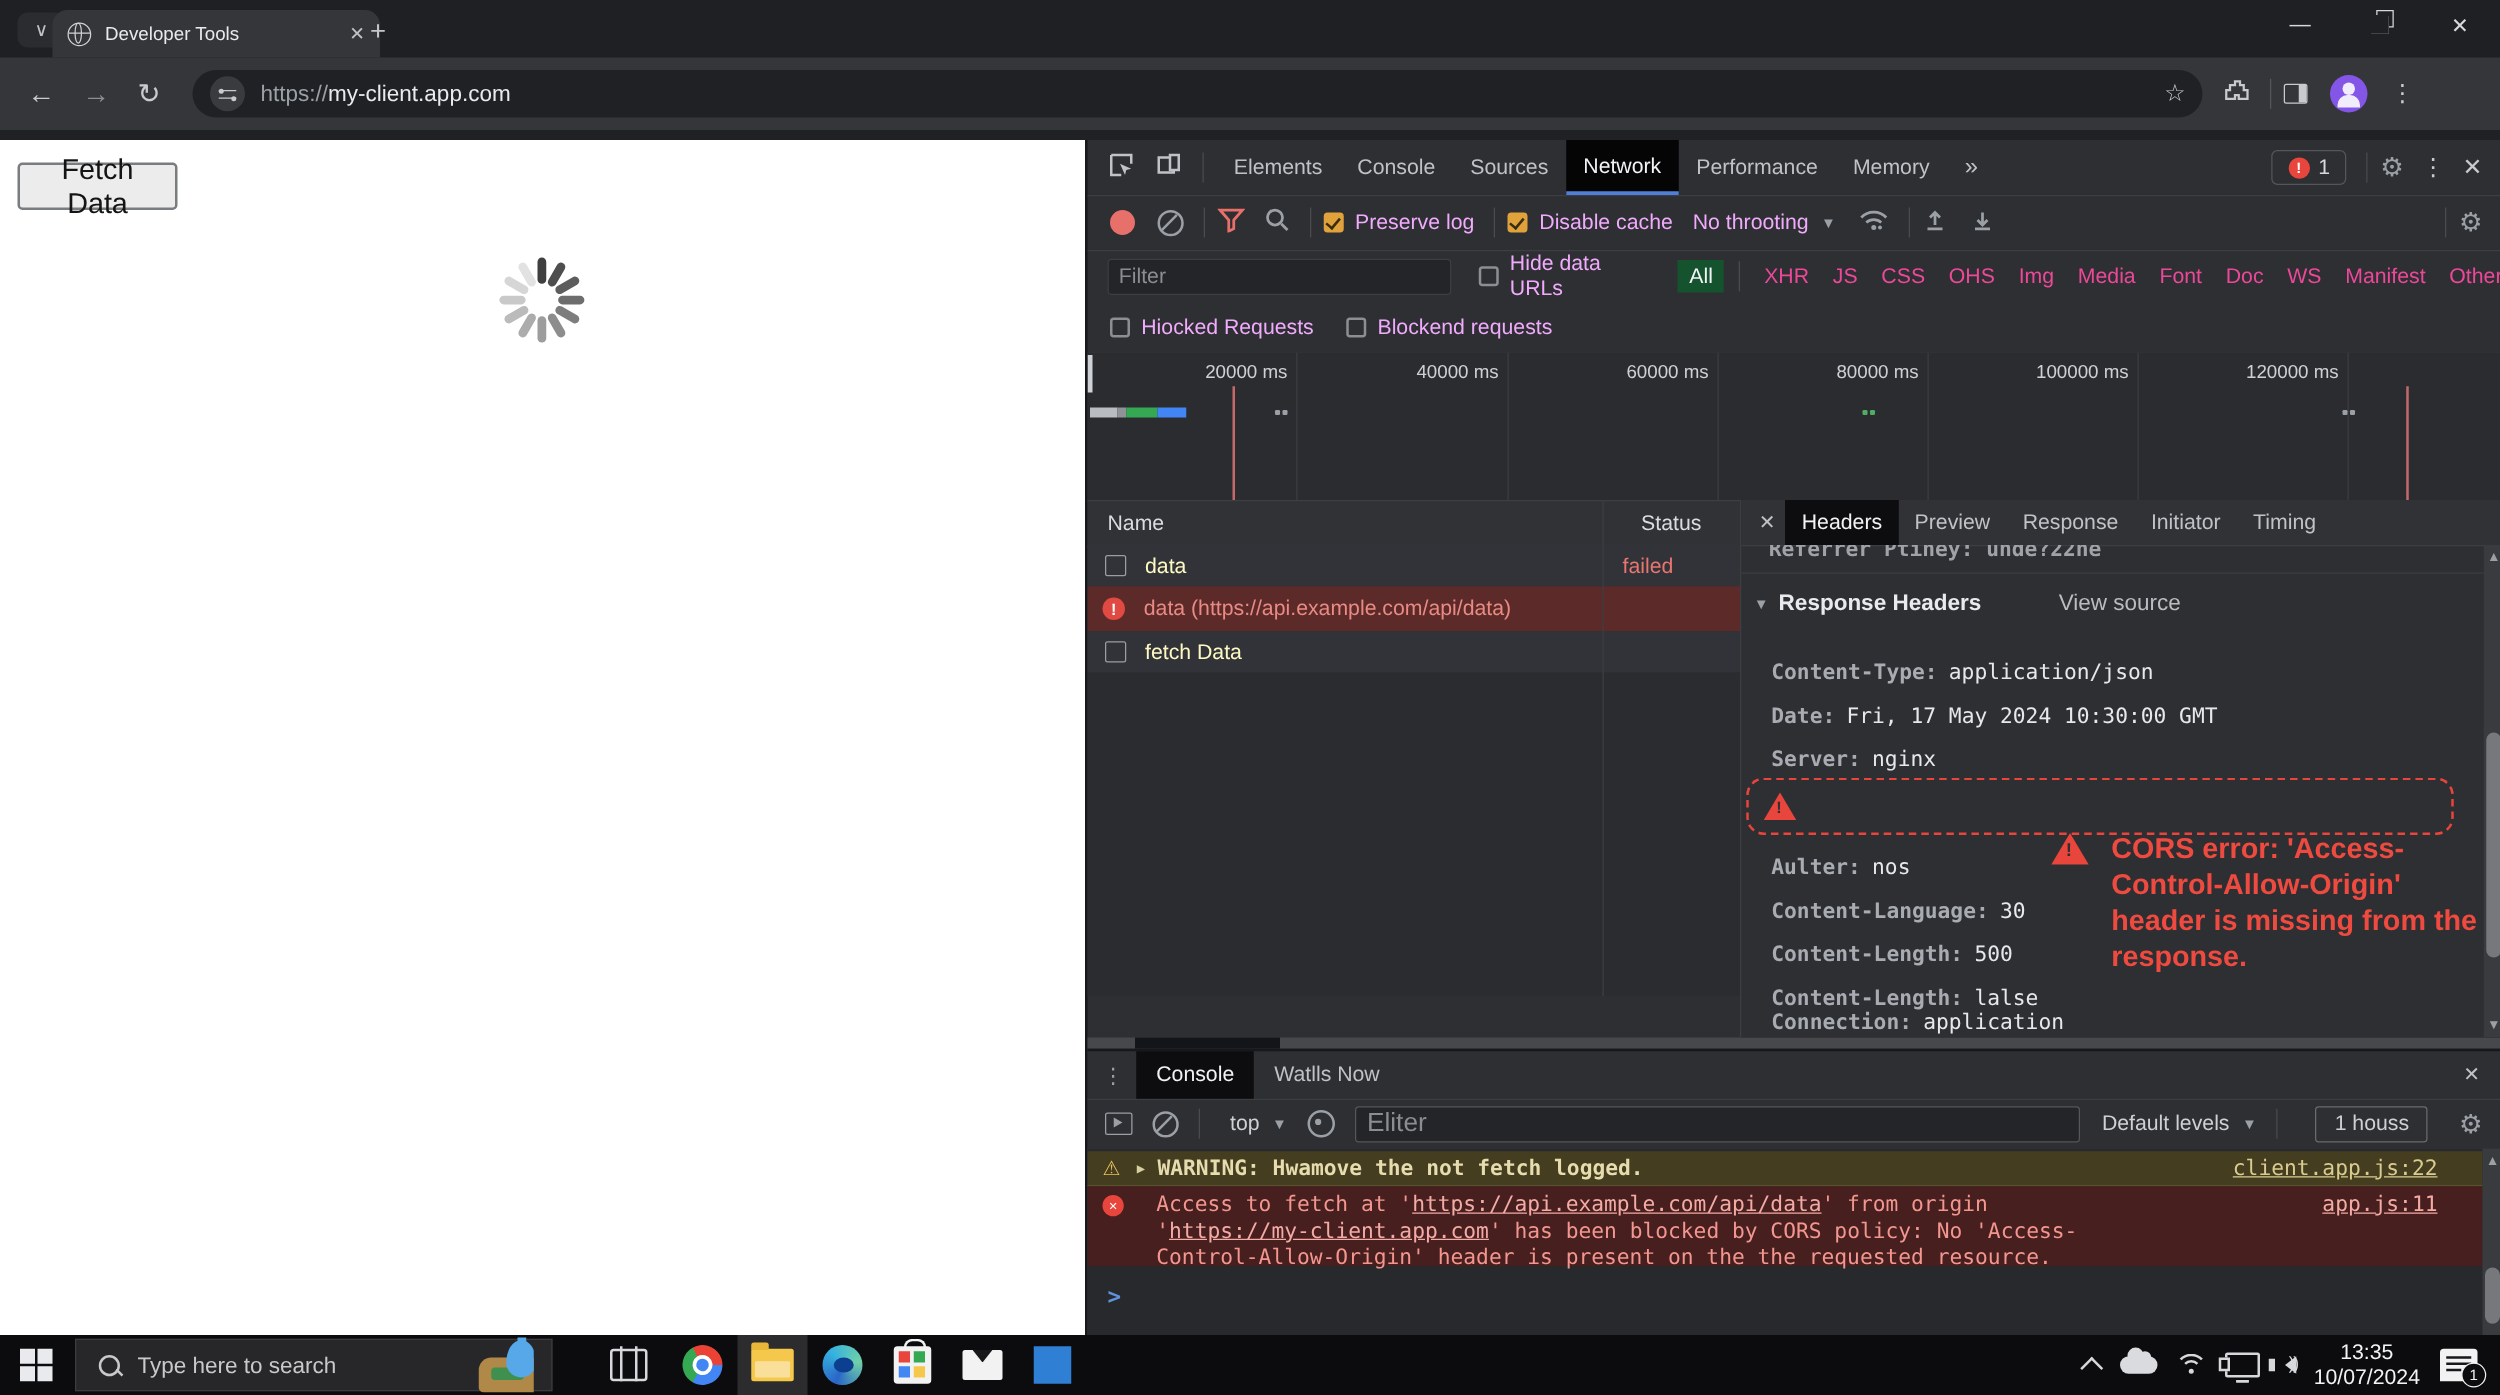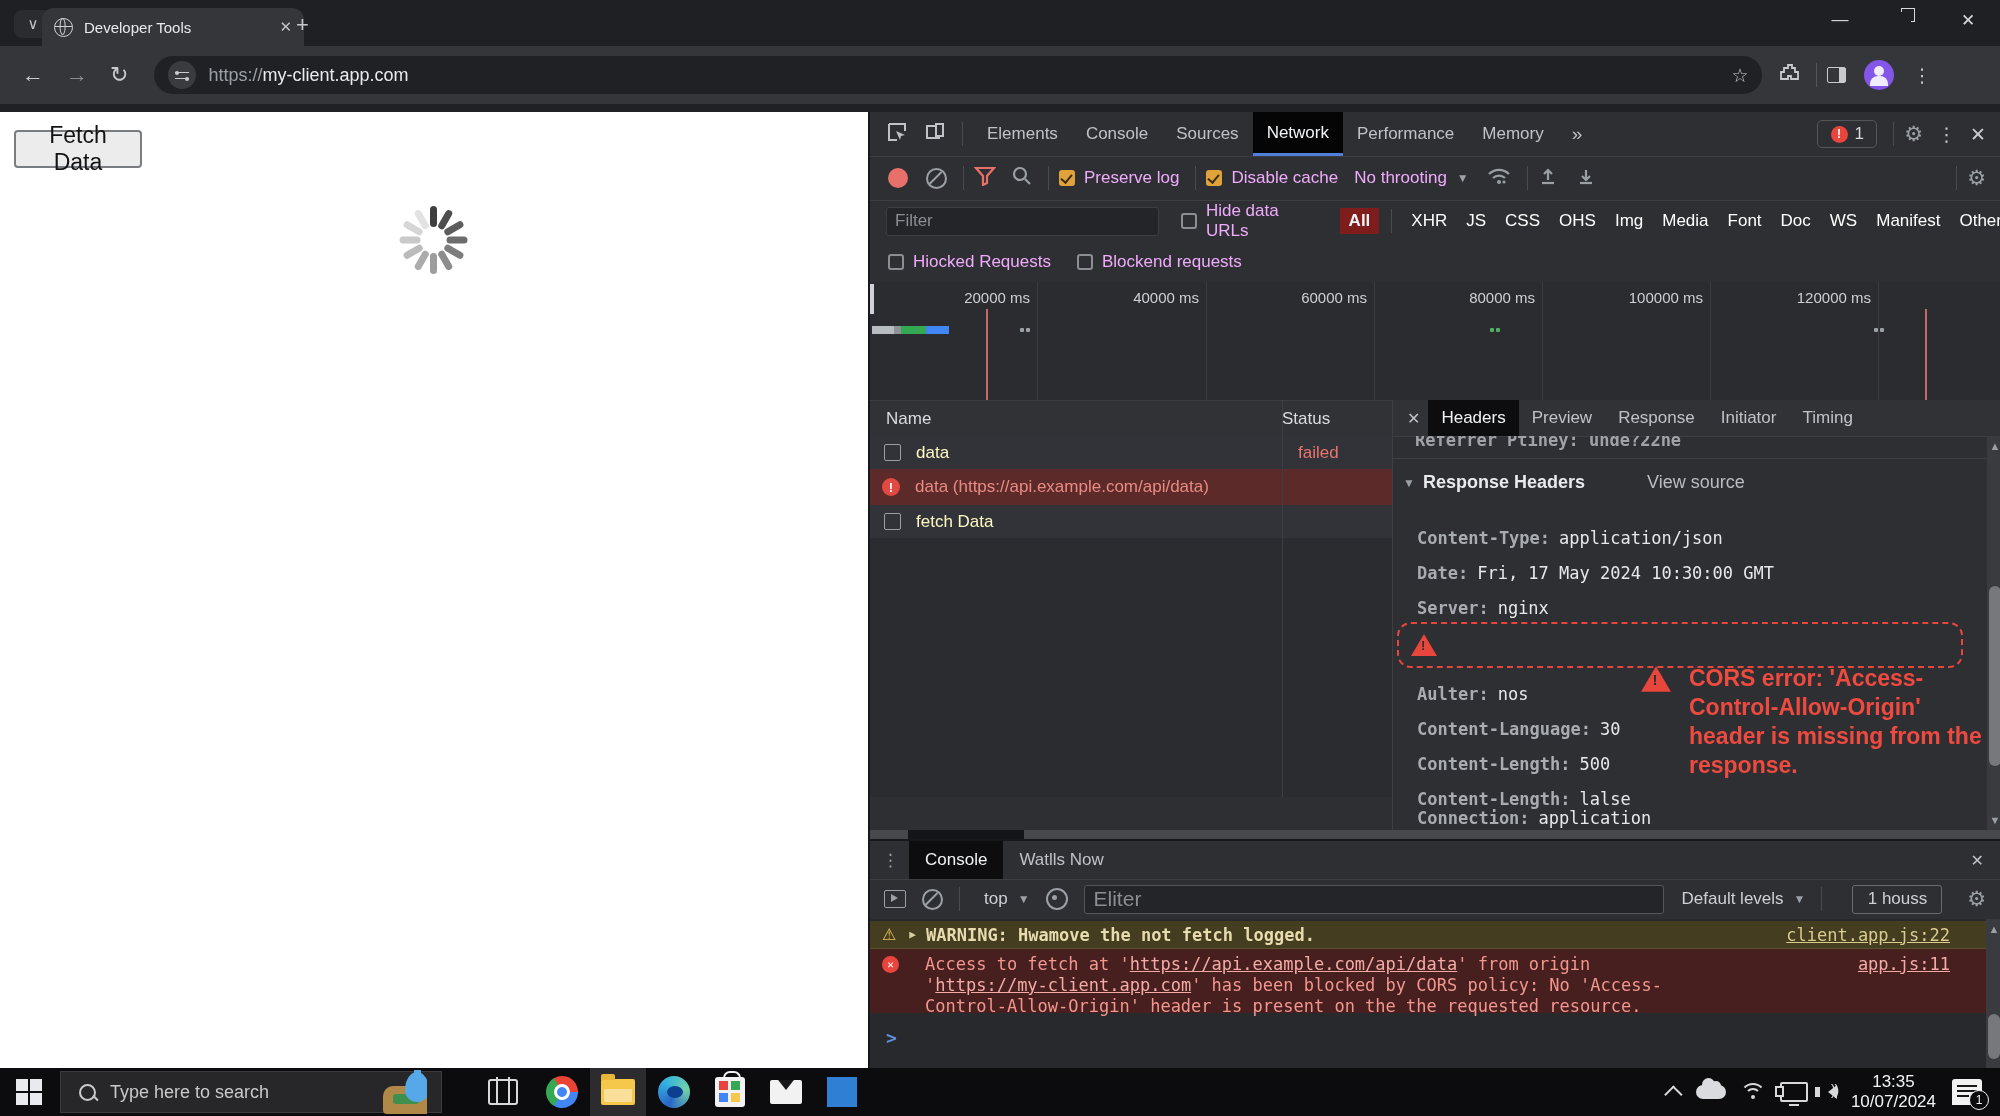--- a/index.html
+++ b/index.html
@@ -68,36 +68,36 @@
   .cb.on{background:#e0a23a;position:relative;}
   .cb.on:after{content:'';position:absolute;left:4px;top:1.5px;width:5px;height:9px;border:solid #3a2c10;border-width:0 2.5px 2.5px 0;transform:rotate(40deg);}
   .cb.off{border:2px solid #8b8e93;background:transparent;}
   .lbl{margin-left:9px;color:#f0abfc;}
   .ddv{margin-left:10px;font-size:12px;color:#9aa0a6;}
   
   #dt-filterrow{left:0;top:88px;width:100%;height:42px;display:flex;align-items:center;}
   #net-filter{margin-left:16px;width:260px;height:27px;background:#242528;border:1px solid #3d3e42;border-radius:3px;
     color:#d6d8db;font-size:17px;padding:0 8px;font-family:"Liberation Sans",sans-serif;outline:none;}
   #net-filter::placeholder{color:#8a8d91;}
-  .chip{margin-left:19px;color:#ffffff;flex:none;}
-  .chip.active{background:#7f1d1d;color:#f1f3f5;border-radius:0;padding:3px 9px;margin-left:16px;font-weight:bold;}
+  .chip{margin-left:19px;color:#ec4899;flex:none;}
+  .chip.active{background:#14532d;color:#f1f3f5;border-radius:0;padding:3px 9px;margin-left:16px;}
   
   #dt-checkrow{left:0;top:130px;width:100%;height:40px;display:flex;align-items:center;}
   
   #dt-timeline{left:0;top:170px;width:100%;height:118px;background:#2b2c2f;overflow:hidden;}
   .gline{position:absolute;top:0;width:1px;height:118px;background:#3c3d41;}
   .glabel{position:absolute;top:7px;font-size:15px;color:#cdd0d4;transform:translateX(-100%);padding-right:7px;white-space:nowrap;}
   #ovw-strip{position:absolute;left:2px;top:44px;height:8px;display:flex;}
   #ovw-strip i{height:8px;}
   .redline{position:absolute;top:27px;width:2px;height:91px;background:#c4686b;}
   .tl-dot{position:absolute;top:46px;width:4px;height:4px;border-radius:1px;background:#9aa0a6;}
   .tl-dot.green{background:#4fae63;}
   #tl-scrollnub{position:absolute;left:0;top:2px;width:4px;height:30px;background:#cfd2d6;}
   
-  #dt-tablehead{left:0;top:288px;width:522px;height:36px;background:#313236;border-top:1px solid #3d3e42;border-bottom:1px solid #3d3e42;display:flex;align-items:center;}
+  #dt-tablehead{left:0;top:288px;width:522px;height:36px;background:#313236;border-top:1px solid #3d3e42;border-bottom:1px solid #3d3e42;display:flex;align-items:center;text-align:center;}
   #col-div{left:412px;top:288px;width:1px;height:397px;background:#3d3e42;}
   .net-row{left:0;width:522px;height:33px;display:flex;align-items:center;background:#323338;}
   .net-row .cbx{width:15px;height:15px;border:1.6px solid #9a9da2;border-radius:2px;margin-left:14px;flex:none;}
   .net-row .nm{margin-left:15px;color:#fef9c3;}
   .err-circ{width:18px;height:18px;border-radius:50%;background:#e04a42;color:#fff;font-size:13px;font-weight:bold;
     display:flex;align-items:center;justify-content:center;margin-left:12px;flex:none;}
   #row-failed-status{left:428px;color:#e8756f;position:absolute;}
   #net-empty{left:0;top:426px;width:522px;height:259px;background:#2b2c2f;}
   
   #dt-summary{left:0;top:685px;width:522px;height:33px;background:#313236;border-top:1px solid #3d3e42;display:flex;align-items:center;color:#b9bcc0;}

